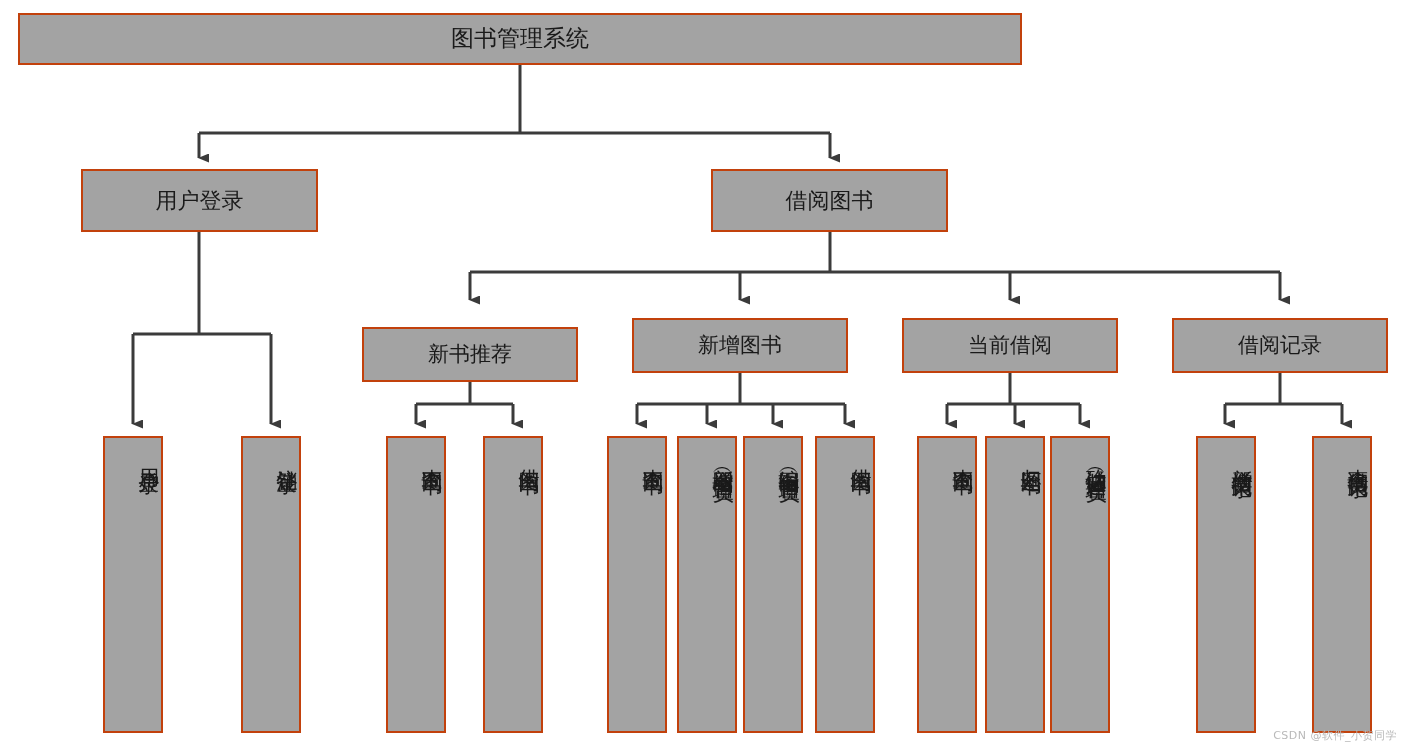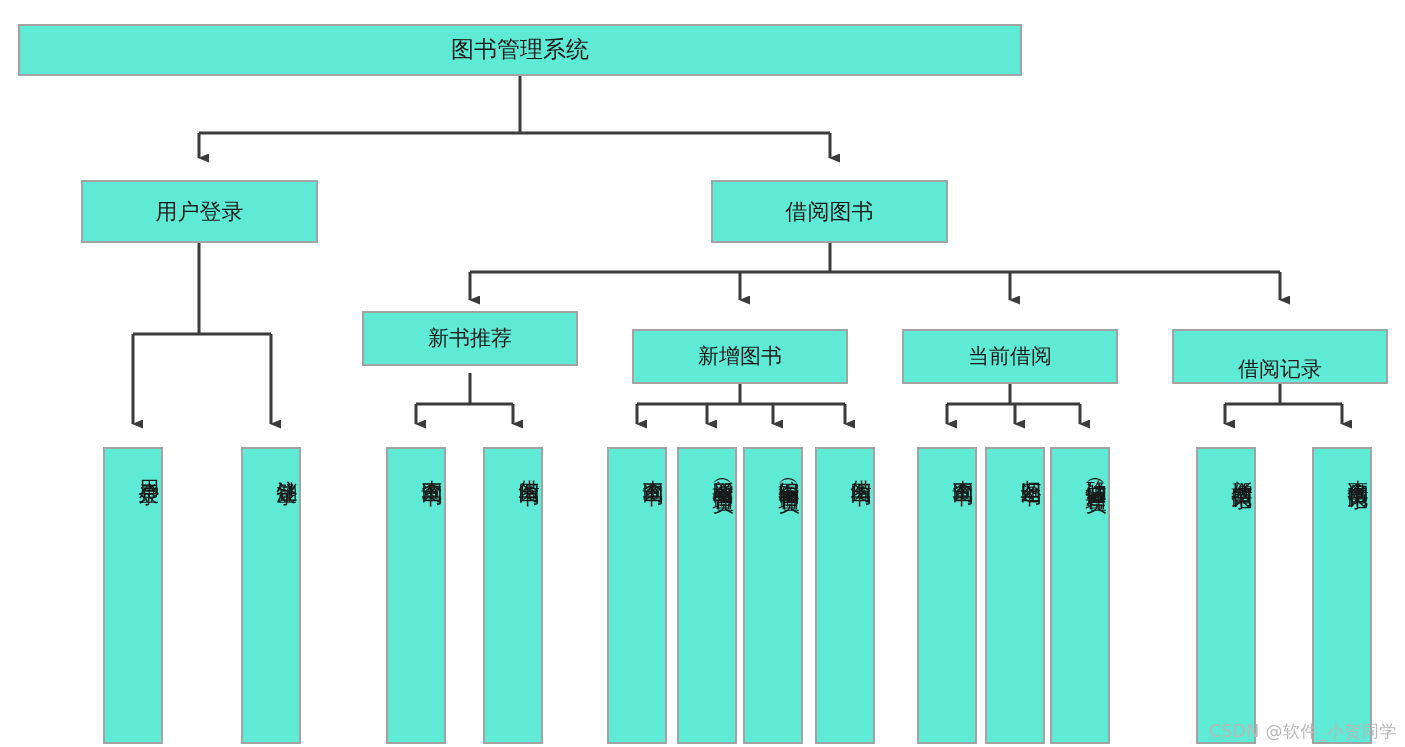--- a/index.html
+++ b/index.html
@@ -22,30 +22,29 @@
   #edge-layer {
     position: absolute;
     left: 0;
     top: 0;
     width: 1405px;
     height: 747px;
     pointer-events: none;
   }
   .node {
     position: absolute;
-    border: 2px solid #a3a3a3;
-    background: #5eead4;
+    border: 2px solid #c2410c;
+    background: #a3a3a3;
     display: flex;
     align-items: center;
     justify-content: center;
     color: #1a1a1a;
     line-height: 1.18;
     text-align: center;
     z-index: 2;
-    margin-top: 11px;
   }
   .node.root {
     font-size: 23px;
   }
   .node.level2 {
     font-size: 22px;
   }
   .node.level3 {
     font-size: 21px;
   }
@@ -62,21 +61,21 @@
     writing-mode: vertical-rl;
     text-orientation: upright;
     white-space: normal;
     width: 100%;
     text-align: left;
   }
   .watermark {
     position: absolute;
     right: 8px;
     bottom: 4px;
-    font-size: 17px;
+    font-size: 11px;
     color: #b9b9b9;
     letter-spacing: 0.5px;
     z-index: 5;
     white-space: nowrap;
     font-family: "DejaVu Sans", "Liberation Sans", sans-serif;
   }
 </style>
 </head>
 <body>
 
@@ -136,30 +135,30 @@
     <span>图书管理系统</span>
   </div>
 
   <div class="node level2" style="left:81px; top:169px; width:237px; height:63px;">
     <span>用户登录</span>
   </div>
   <div class="node level2" style="left:711px; top:169px; width:237px; height:63px;">
     <span>借阅图书</span>
   </div>
 
-  <div class="node level3" style="left:362px; top:300px; width:216px; height:55px;">
+  <div class="node level3" style="left:362px; top:327px; width:216px; height:55px;">
     <span>新书推荐</span>
   </div>
   <div class="node level3" style="left:632px; top:318px; width:216px; height:55px;">
     <span>新增图书</span>
   </div>
   <div class="node level3" style="left:902px; top:318px; width:216px; height:55px;">
     <span>当前借阅</span>
   </div>
-  <div class="node level3" style="left:1172px; top:318px; width:216px; height:55px;align-items:flex-end;">
+  <div class="node level3" style="left:1172px; top:318px; width:216px; height:55px;">
     <span>借阅记录</span>
   </div>
 
   <div class="node leaf" style="left:103px; top:436px; width:60px; height:297px;">
     <span class="leaf-text">用户登录</span>
   </div>
   <div class="node leaf" style="left:241px; top:436px; width:60px; height:297px;">
     <span class="leaf-text">注销登录</span>
   </div>
 

